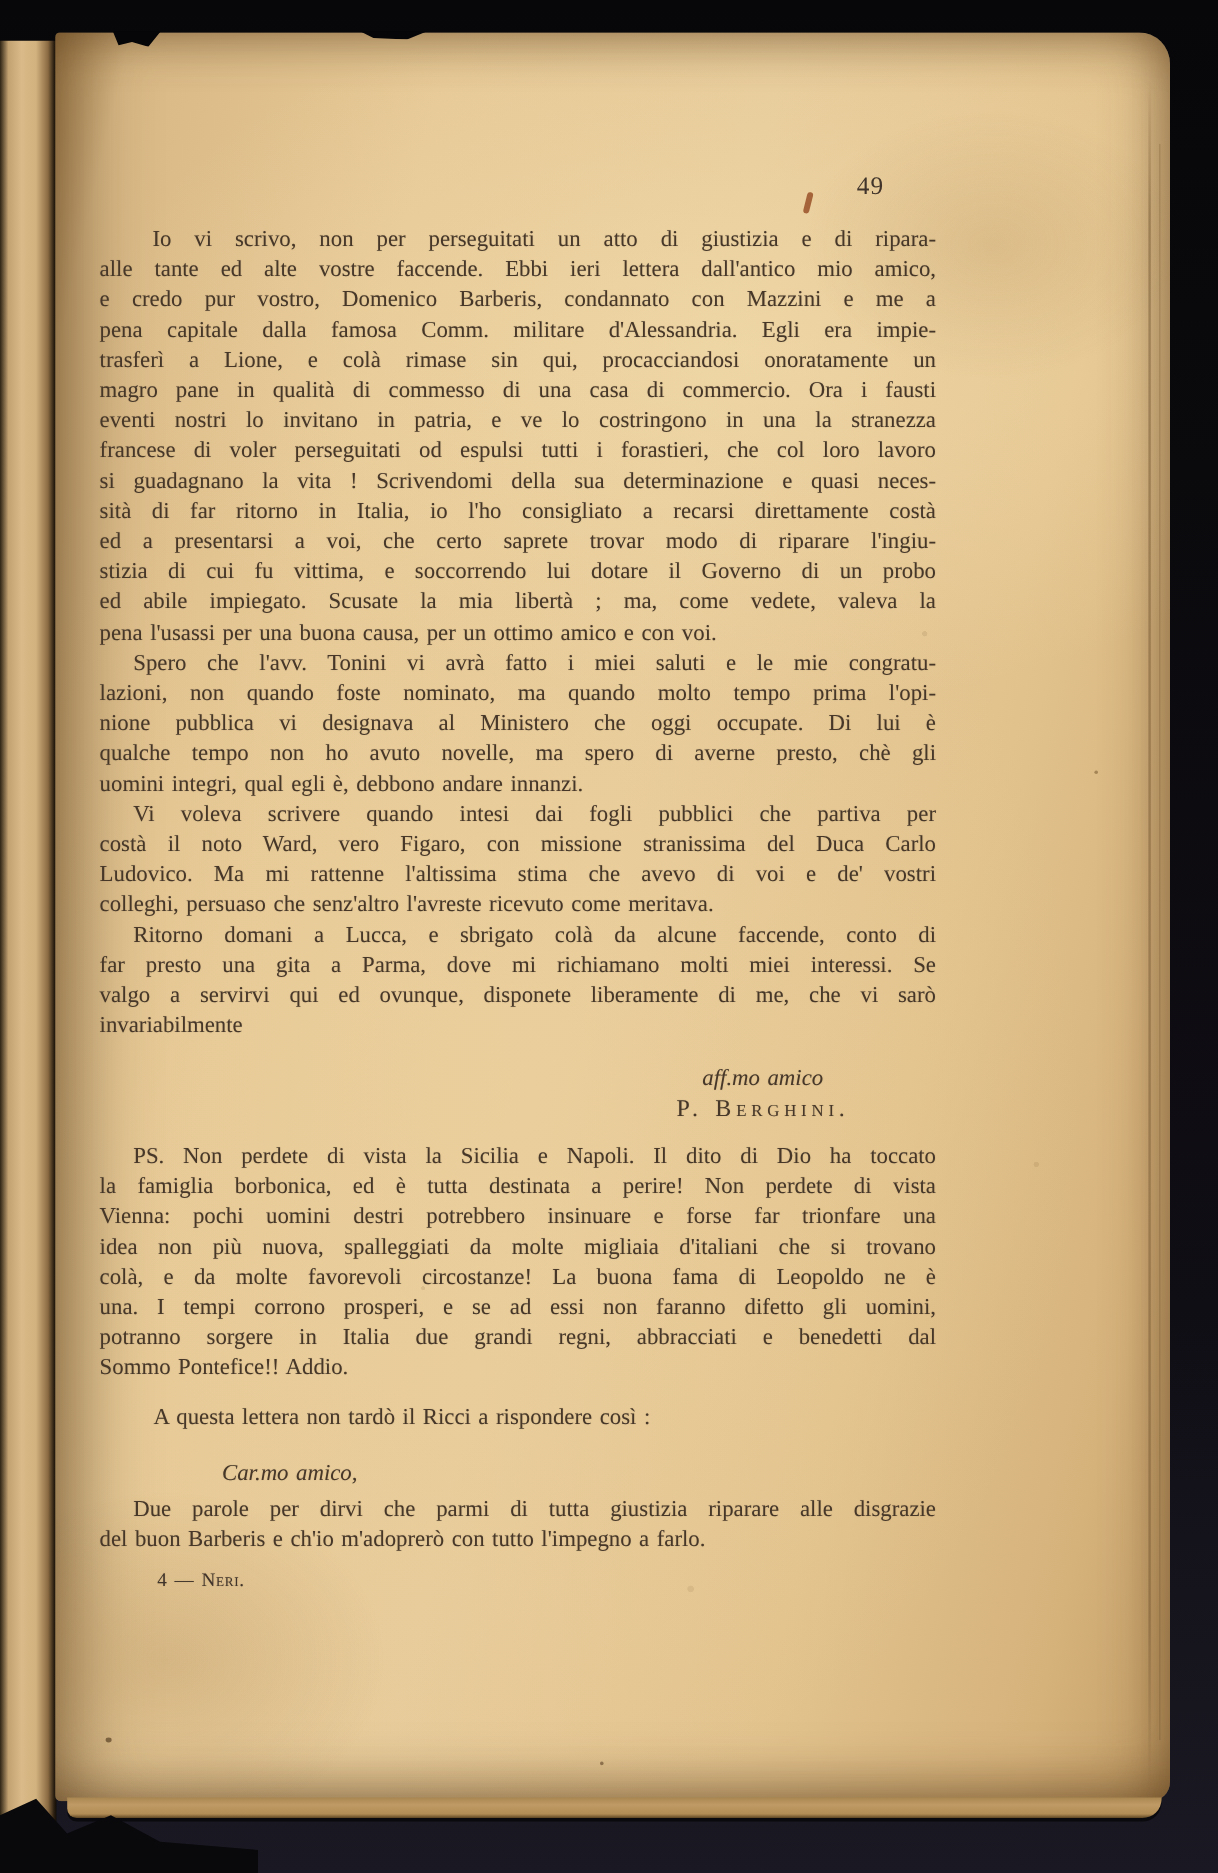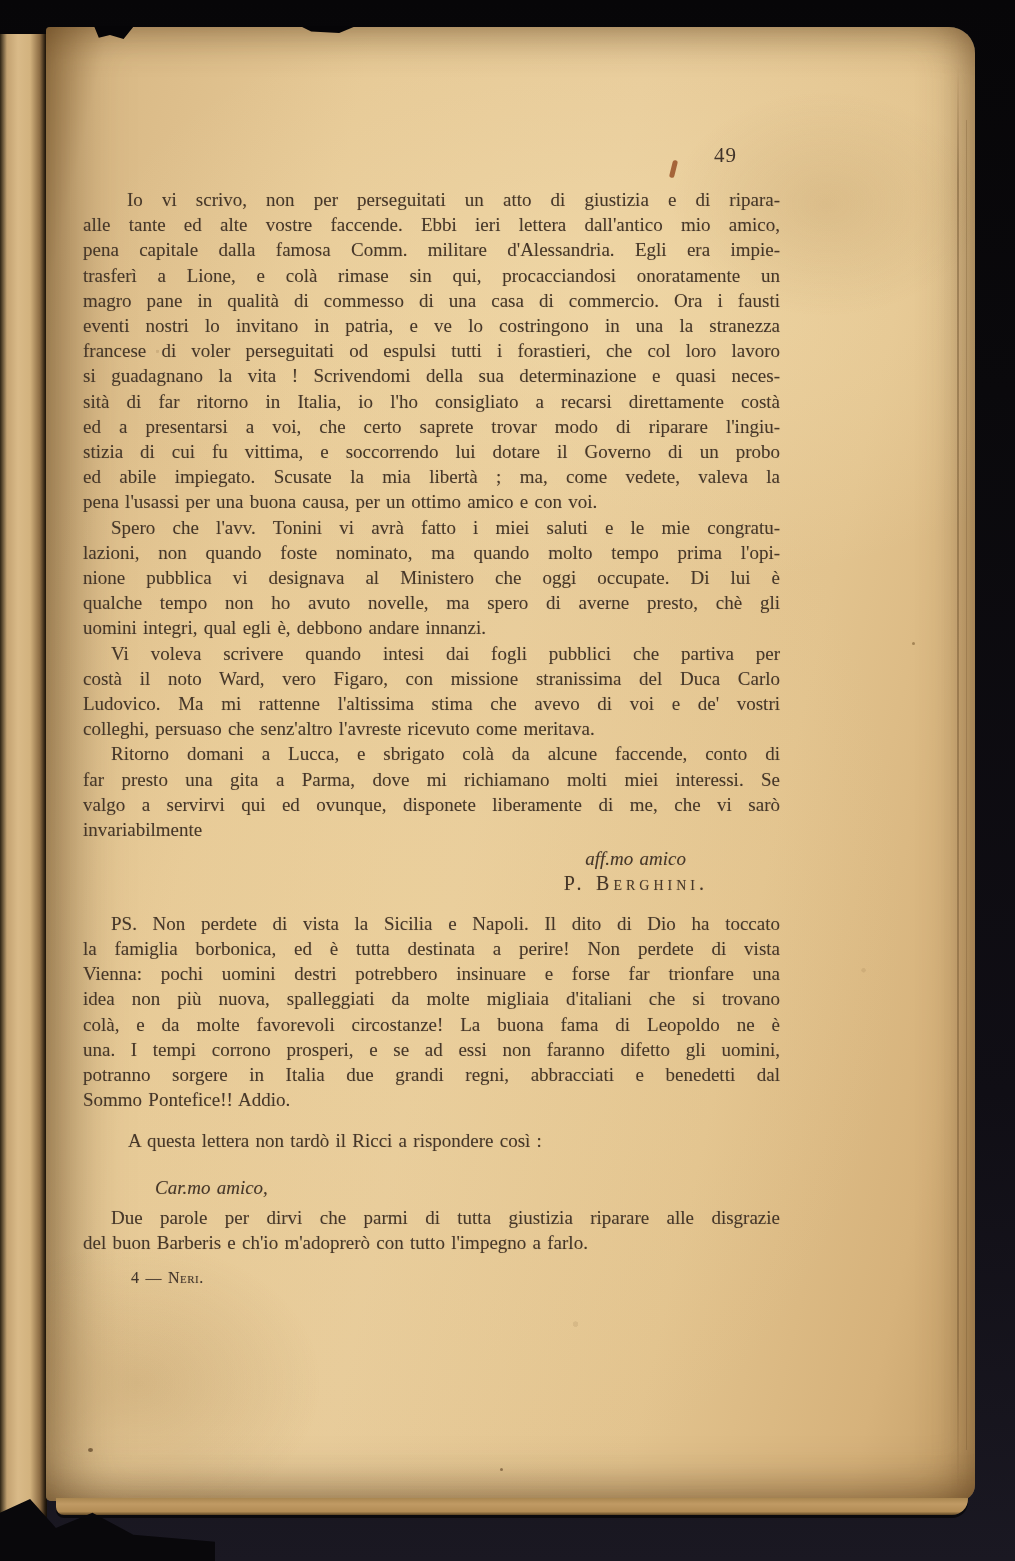--- a/index.html
+++ b/index.html
@@ -87,25 +87,25 @@
     font-size:19px;line-height:25.2px;color:#463729;
     word-spacing:1.5px;
     text-shadow:0 0 1px rgba(70,55,41,.25);
   }
   .tline{text-align:justify;text-align-last:justify;}
   .tline.last{text-align-last:left;}
   .para .tline:first-child{text-indent:28px;}
   .para.first .tline:first-child{text-indent:44px;}
   .para.ps{margin-top:14px;}
   .para.ps .tline:first-child{text-indent:28px;font-family:Liberation Serif, serif;}
-  .sig{text-align:right;margin-top:4px;}
+  .sig{text-align:right;margin-top:19px;}
   .sig-valediction{font-style:italic;padding-right:94px;}
   .sig-name{padding-right:72px;font-variant:small-caps;letter-spacing:4px;font-size:20px;}
   .transition{margin-top:16px;text-indent:45px;}
-  .salutation{margin-top:21px;margin-left:72px;font-style:italic;}
+  .salutation{margin-top:21px;margin-left:102px;font-style:italic;}
   .para.reply{margin-top:5px;}
   .footer-sig{
     margin-top:10px;margin-left:48px;font-size:16px;
     font-variant:small-caps;letter-spacing:.5px;color:#41342a;
   }
 </style>
 </head>
 <body>
 
 <div class="scene">
@@ -115,20 +115,21 @@
   <div class="page">
     <div class="page-grain"></div>
 
     <div class="page-number">49</div>
 
     <div class="text-block">
 
       <div class="para first">
           <div class="tline">Io vi scrivo, non per perseguitati un atto di giustizia e di ripara-</div>
           <div class="tline">alle tante ed alte vostre faccende. Ebbi ieri lettera dall'antico mio amico,</div>
+          <div class="tline">e credo pur vostro, Domenico Barberis, condannato con Mazzini e me a</div>
           <div class="tline">pena capitale dalla famosa Comm. militare d'Alessandria. Egli era impie-</div>
           <div class="tline">trasferì a Lione, e colà rimase sin qui, procacciandosi onoratamente un</div>
           <div class="tline">magro pane in qualità di commesso di una casa di commercio. Ora i fausti</div>
           <div class="tline">eventi nostri lo invitano in patria, e ve lo costringono in una la stranezza</div>
           <div class="tline">francese di voler perseguitati od espulsi tutti i forastieri, che col loro lavoro</div>
           <div class="tline">si guadagnano la vita ! Scrivendomi della sua determinazione e quasi neces-</div>
           <div class="tline">sità di far ritorno in Italia, io l'ho consigliato a recarsi direttamente costà</div>
           <div class="tline">ed a presentarsi a voi, che certo saprete trovar modo di riparare l'ingiu-</div>
           <div class="tline">stizia di cui fu vittima, e soccorrendo lui dotare il Governo di un probo</div>
           <div class="tline">ed abile impiegato. Scusate la mia libertà ; ma, come vedete, valeva la</div>

